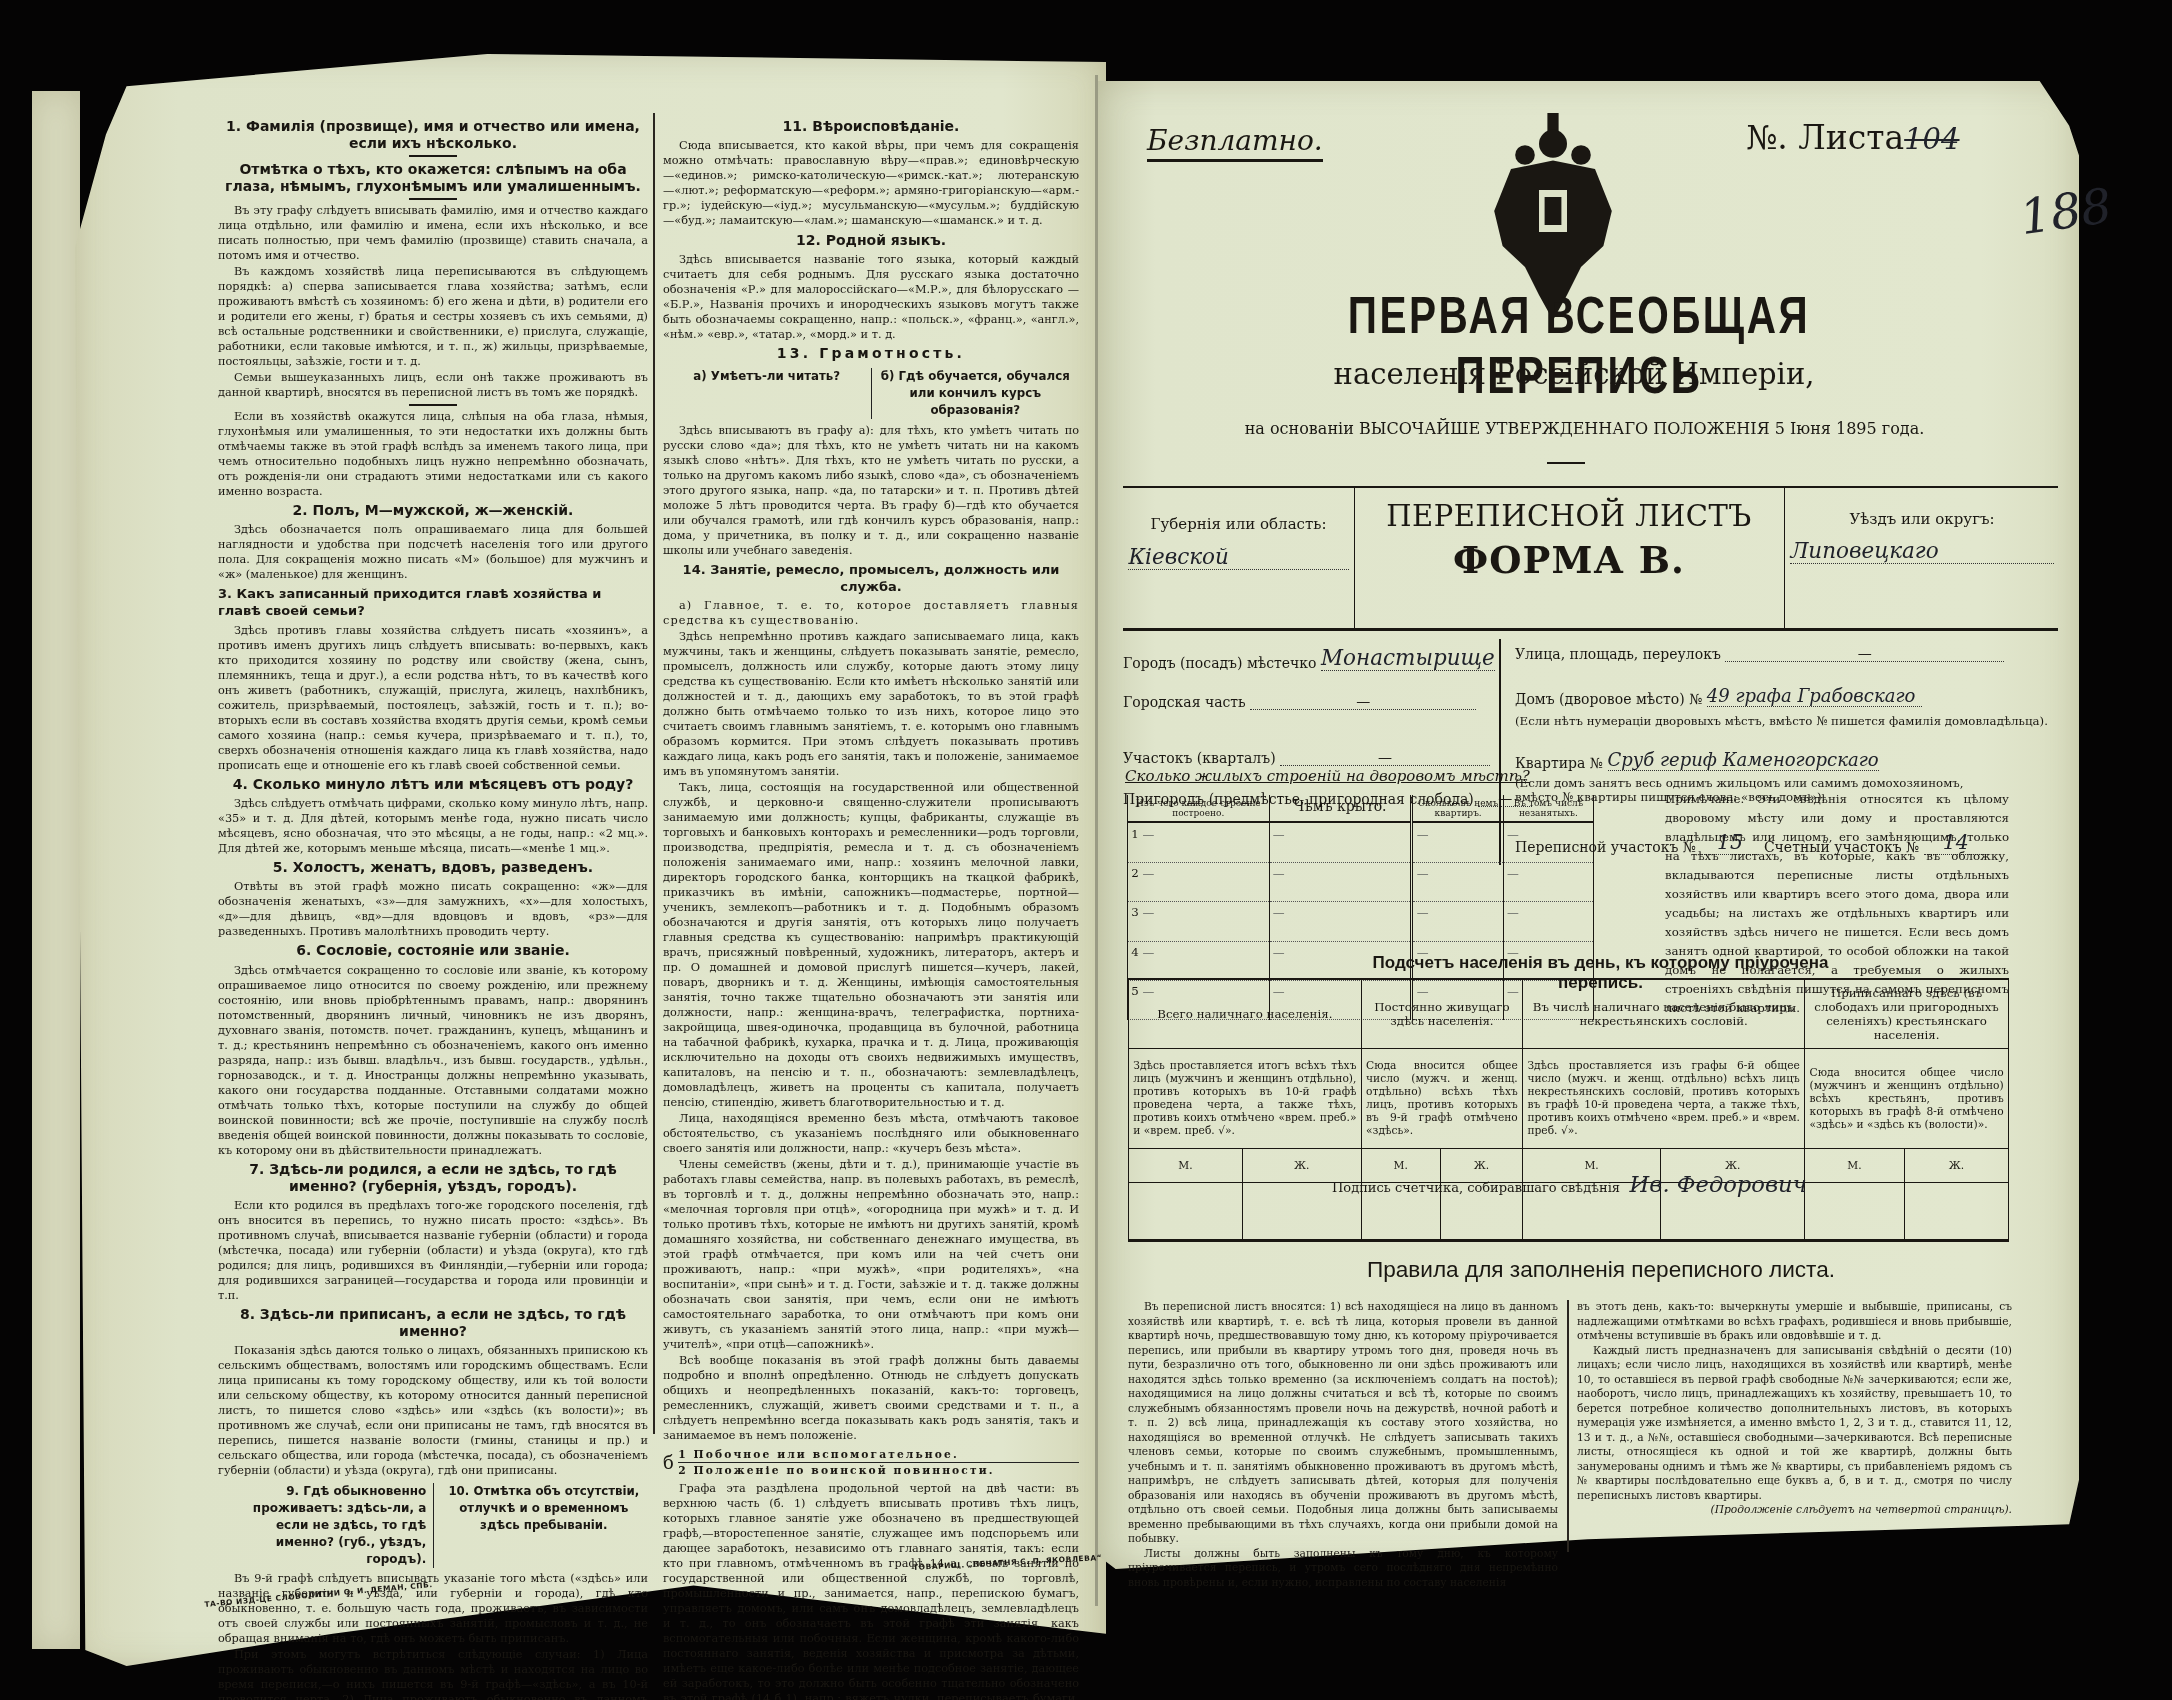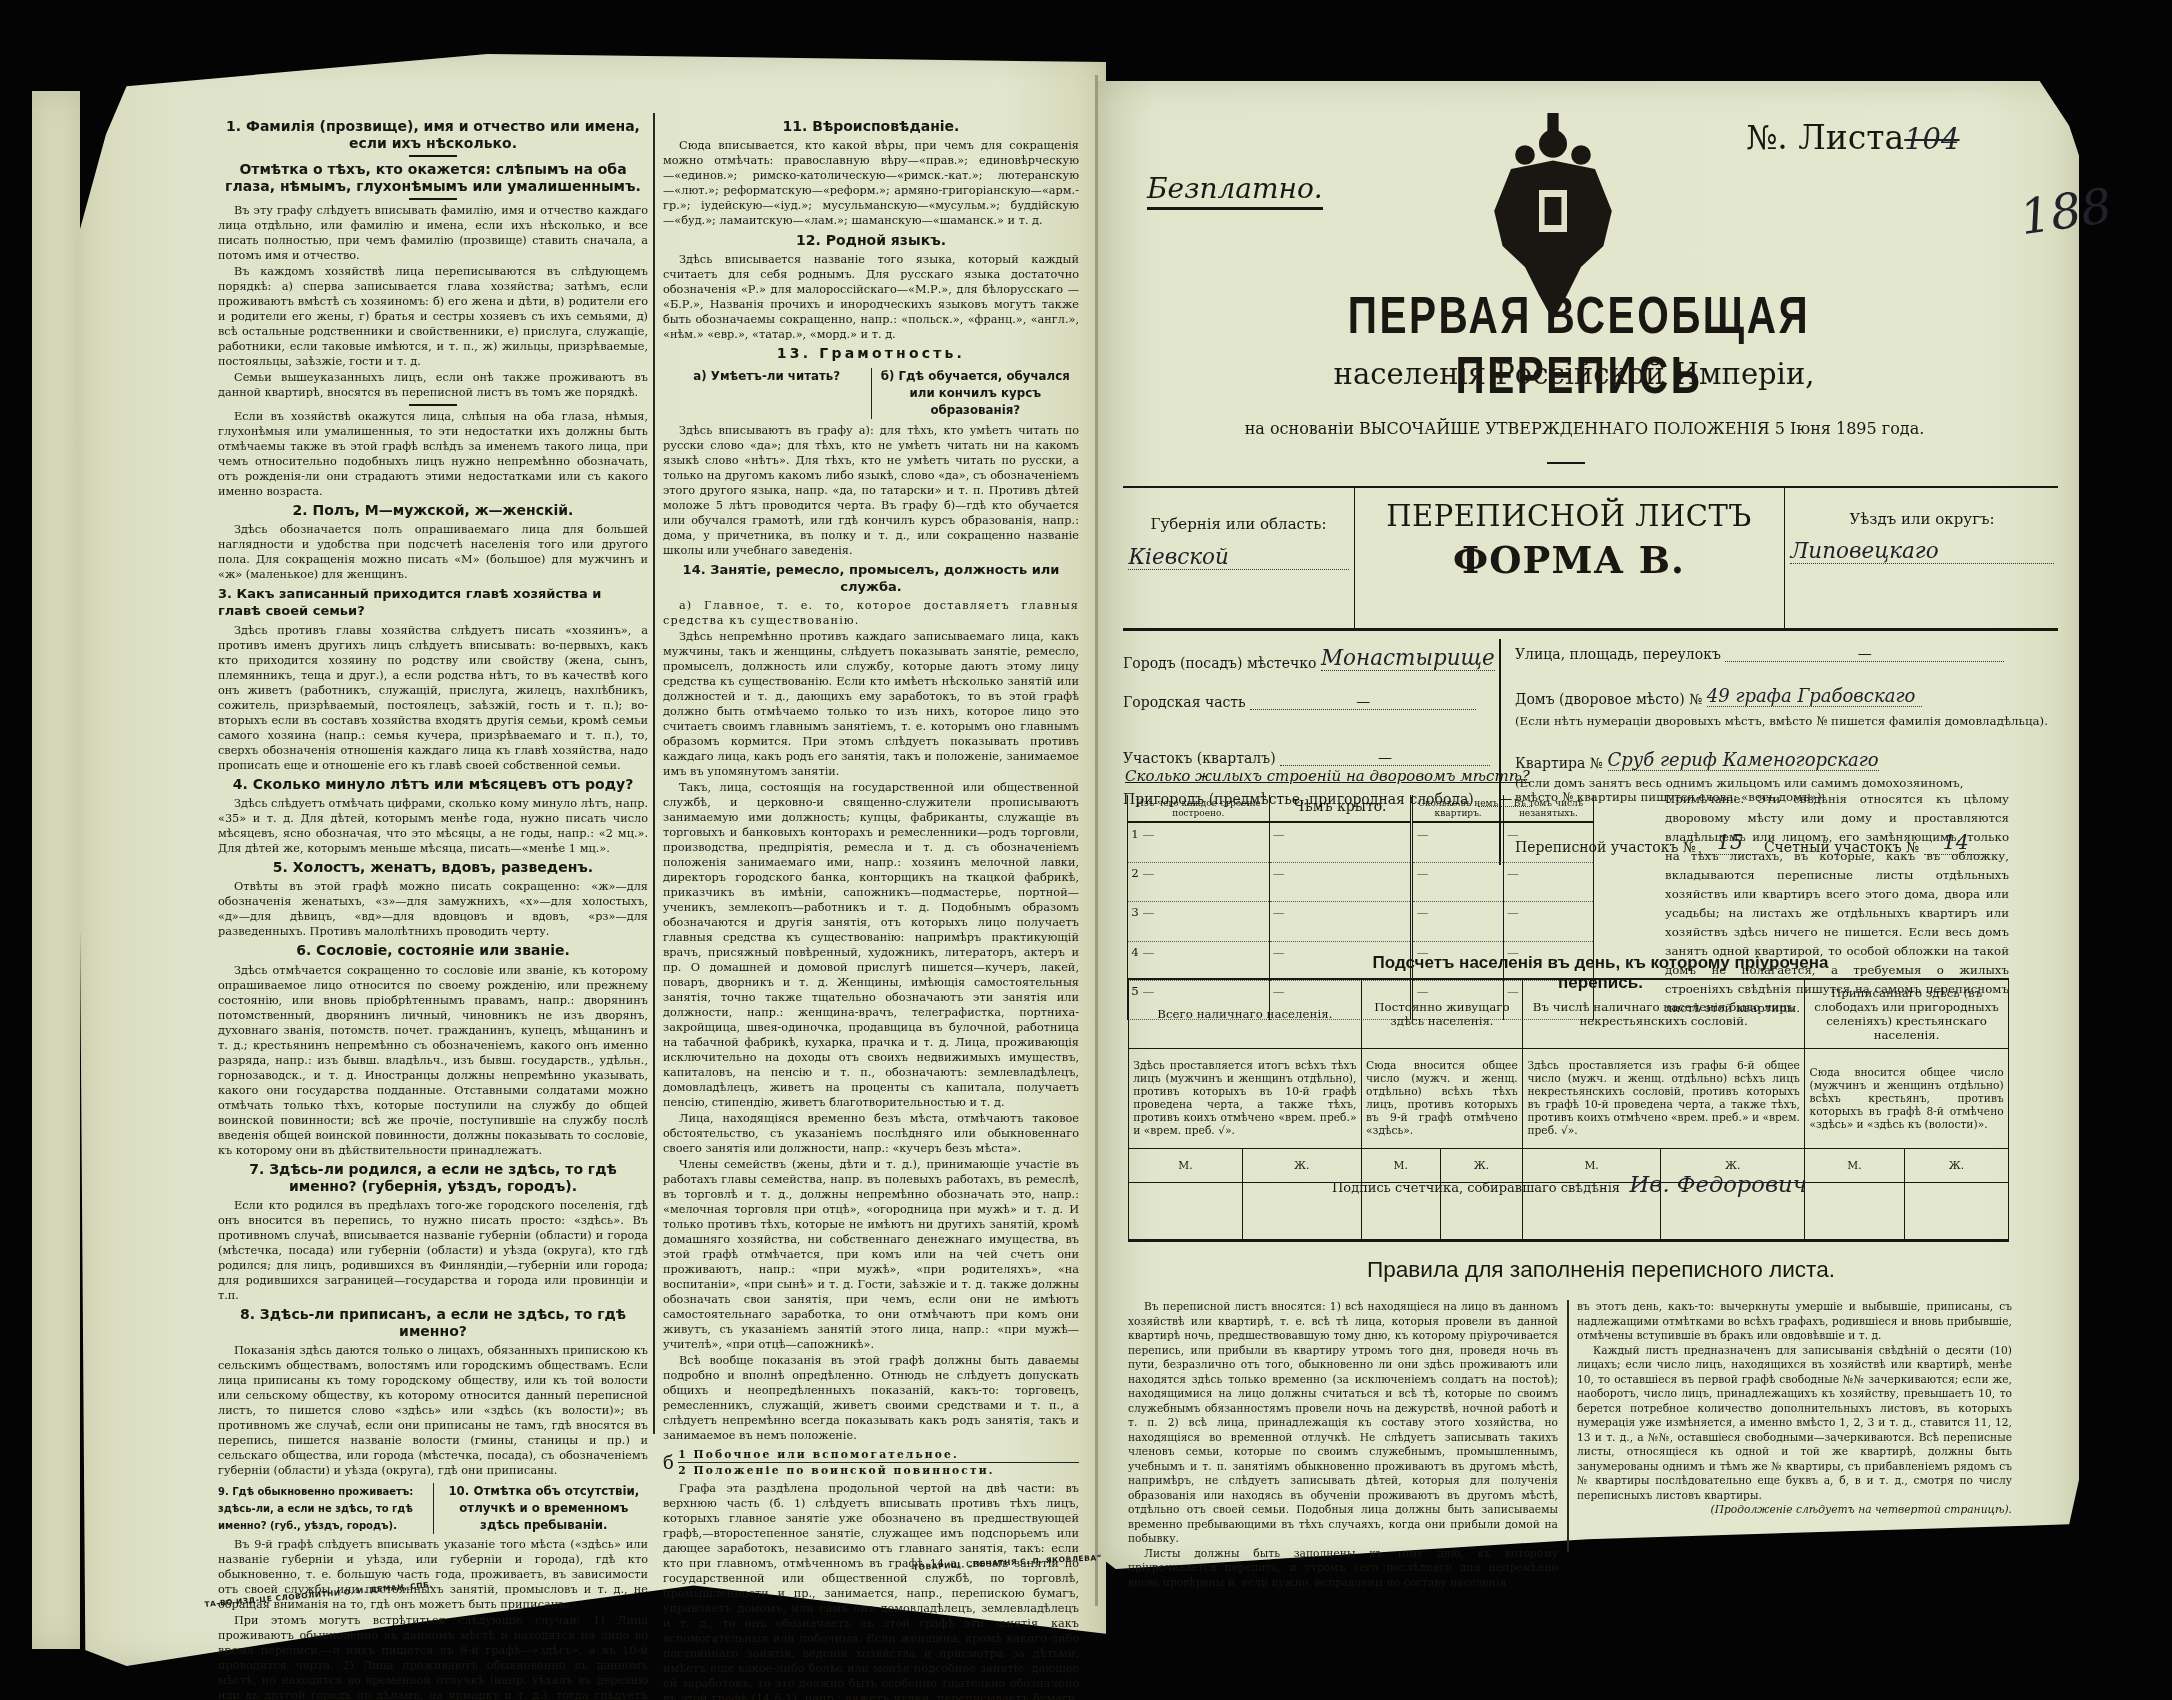--- a/index.html
+++ b/index.html
@@ -10,21 +10,21 @@
   .page-right{left:1096px;top:81px;width:983px;height:1488px;clip-path:polygon(0 0,96% 0,99% 3%,100% 5%,100% 94%,99% 97%,50% 98%,2% 100%,0 99%);background:linear-gradient(90deg,#cfd3b6 0%,#e0e5cc 6%,#e2e7ce 90%,#d9ddc0 100%);}
   .gutter{position:absolute;left:1095px;top:75px;width:3.2px;height:1531px;background:#9a9b84;}
   .col{position:absolute;font-size:11.3px;line-height:15px;text-align:justify;}
   .col p{margin:0 0 1.1px 0;text-indent:16px;}
   .col h3{margin:3.2px 0 3.2px 0;font-family:"DejaVu Sans","Liberation Sans",sans-serif;font-size:14px;font-weight:bold;text-align:center;line-height:17px;}
   .col .rule{width:48px;height:2.1px;background:#1a1712;margin:3.2px auto;}
   .vline{position:absolute;width:1.6px;background:#2a2620;}
   .imprint{position:absolute;font-family:"DejaVu Sans","Liberation Sans",sans-serif;font-size:7.5px;font-weight:bold;letter-spacing:0.5px;}
   .hand{font-family:"DejaVu Serif",serif;font-style:italic;color:#20222a;}
   .abs{position:absolute;}
-  .bezpl{left:1147px;top:124px;font-size:28px;font-style:italic;border-bottom:3.2px solid #1a1712;padding-bottom:2.1px;margin-top:48px;}
+  .bezpl{left:1147px;top:124px;font-size:28px;font-style:italic;border-bottom:3.2px solid #1a1712;padding-bottom:2.1px;}
   .nolista{left:1746px;top:118px;font-size:33px;text-align:right;}
   .eagle{left:1483px;top:113px;width:140px;height:210px;}
   .num188{left:2020px;top:183px;font-size:48px;transform:rotate(-8deg);}
   .title{left:1203px;top:285px;width:752px;text-align:center;font-family:"Liberation Sans","DejaVu Sans",sans-serif;font-weight:bold;font-size:52px;letter-spacing:3.2px;transform:scaleX(.78);transform-origin:center;}
   .subtitle{left:1225px;top:357px;width:698px;text-align:center;font-size:29px;}
   .decree{left:1128px;top:419px;width:913px;text-align:center;font-size:16px;}
   .short-rule{left:1547px;top:462px;width:38px;height:2.1px;background:#1a1712;}
   .form-hdr{left:1123px;top:486px;width:935px;height:140px;border-top:2.7px solid #1a1712;border-bottom:3.2px solid #1a1712;}
   .form-hdr .cell{position:absolute;top:0;bottom:0;}
   .form-hdr .c1{left:0;width:231px;border-right:1.6px solid #1a1712;}
@@ -82,21 +82,21 @@
   <p>Здѣсь слѣдуетъ отмѣчать цифрами, сколько кому минуло лѣтъ, напр. «35» и т. д. Для дѣтей, которымъ менѣе года, нужно писать число мѣсяцевъ, ясно обозначая, что это мѣсяцы, а не годы, напр.: «2 мц.». Для дѣтей же, которымъ меньше мѣсяца, писать—«менѣе 1 мц.».</p>
   <h3>5. Холостъ, женатъ, вдовъ, разведенъ.</h3>
   <p>Отвѣты въ этой графѣ можно писать сокращенно: «ж»—для обозначенія женатыхъ, «з»—для замужнихъ, «х»—для холостыхъ, «д»—для дѣвицъ, «вд»—для вдовцовъ и вдовъ, «рз»—для разведенныхъ. Противъ малолѣтнихъ проводить черту.</p>
   <h3>6. Сословіе, состояніе или званіе.</h3>
   <p>Здѣсь отмѣчается сокращенно то сословіе или званіе, къ которому опрашиваемое лицо относится по своему рожденію, или прежнему состоянію, или вновь пріобрѣтеннымъ правамъ, напр.: дворянинъ потомственный, дворянинъ личный, чиновникъ не изъ дворянъ, духовнаго званія, потомств. почет. гражданинъ, купецъ, мѣщанинъ и т. д.; крестьянинъ непремѣнно съ обозначеніемъ, какого онъ именно разряда, напр.: изъ бывш. владѣльч., изъ бывш. государств., удѣльн., горнозаводск., и т. д. Иностранцы должны непремѣнно указывать, какого они государства подданные. Отставными солдатами можно отмѣчать только тѣхъ, которые поступили на службу до общей воинской повинности; всѣ же прочіе, поступившіе на службу послѣ введенія общей воинской повинности, должны показывать то сословіе, къ которому они въ дѣйствительности принадлежатъ.</p>
   <h3>7. Здѣсь-ли родился, а если не здѣсь, то гдѣ именно? (губернія, уѣздъ, городъ).</h3>
   <p>Если кто родился въ предѣлахъ того-же городского поселенія, гдѣ онъ вносится въ перепись, то нужно писать просто: «здѣсь». Въ противномъ случаѣ, вписывается названіе губерніи (области) и города (мѣстечка, посада) или губерніи (области) и уѣзда (округа), кто гдѣ родился; для лицъ, родившихся въ Финляндіи,—губерніи или города; для родившихся заграницей—государства и города или провинціи и т.п.</p>
   <h3>8. Здѣсь-ли приписанъ, а если не здѣсь, то гдѣ именно?</h3>
   <p>Показанія здѣсь даются только о лицахъ, обязанныхъ припискою къ сельскимъ обществамъ, волостямъ или городскимъ обществамъ. Если лица приписаны къ тому городскому обществу, или къ той волости или сельскому обществу, къ которому относится данный переписной листъ, то пишется слово «здѣсь» или «здѣсь (къ волости)»; въ противномъ же случаѣ, если они приписаны не тамъ, гдѣ вносятся въ перепись, пишется названіе волости (гмины, станицы и пр.) и сельскаго общества, или города (мѣстечка, посада), съ обозначеніемъ губерніи (области) и уѣзда (округа), гдѣ они приписаны.</p>
   <div style="display:flex;gap:5.4px;">
-    <h3 style="flex:1;text-align:left;font-size:10px;border-right:1.1px solid #222;padding-right:7px;">9. Гдѣ обыкновенно проживаетъ: здѣсь-ли, а если не здѣсь, то гдѣ именно? (губ., уѣздъ, городъ).</h3>
+    <h3 style="flex:1;text-align:right;font-size:12px;border-right:1.1px solid #222;padding-right:7px;">9. Гдѣ обыкновенно проживаетъ: здѣсь-ли, а если не здѣсь, то гдѣ именно? (губ., уѣздъ, городъ).</h3>
     <h3 style="flex:1;font-size:11.8px;">10. Отмѣтка объ отсутствіи, отлучкѣ и о временномъ здѣсь пребываніи.</h3>
   </div>
   <p>Въ 9-й графѣ слѣдуетъ вписывать указаніе того мѣста («здѣсь» или названіе губерніи и уѣзда, или губерніи и города), гдѣ кто обыкновенно, т. е. большую часть года, проживаетъ, въ зависимости отъ своей службы или постоянныхъ занятій, промысловъ и т. д., не обращая вниманія на то, гдѣ онъ можетъ быть приписанъ.</p>
   <p>При этомъ могутъ встрѣтиться слѣдующіе случаи: 1) Лица проживаютъ обыкновенно въ данномъ мѣстѣ и находятся на лицо во время переписи,—о нихъ пишется въ 9-й графѣ—«здѣсь», а въ 10-й проводится черта. 2) Лица проживаютъ обыкновенно въ данномъ мѣстѣ, но находятся во временной отлучкѣ (напр. уѣхалъ въ деревню или въ другой городъ по дѣламъ, на ярмарку и т. д.), тогда слѣдуетъ писать въ 9-й графѣ—«здѣсь», а въ 10-й: «во временной отлучкѣ» (сокращ.: врем. отлуч.), съ указаніемъ, куда отлучились, напр., въ такой-то городъ, уѣздъ, заграницу, въ пути туда-то и т. д. 3) Лица не живутъ обыкновенно въ данномъ мѣстѣ, а прибыли сюда только на короткое время—по какимъ-либо торговымъ, служебнымъ или инымъ дѣламъ, въ гости и т. д.,—о нихъ пишется въ 9-й графѣ мѣсто ихъ обыкновеннаго проживанія—городъ или уѣздъ (округъ) и губернія (область), о состоящихъ на дѣйствительной военной службѣ, въ такихъ случаяхъ пишется «на воен. служб.»), а въ 10-й графѣ: «во временномъ пребываніи» (сокращ.: «врем. преб.»). О лицахъ временно отлучившихся или временно пребывающихъ на срокъ менѣе 5 дней, къ указаннымъ отмѣткамъ «врем. отлуч.» и «врем. преб.» прибавляютъ знакъ «√».</p>
 </div>
 <div class="imprint" style="left:204px;top:1590px;transform:rotate(-5deg);">ТА-ВО ИЗД-ЦЕ СЛОВОЛИТНИ О. И. ДЕМАН, СПБ.</div>
 
 <div class="vline" style="left:653px;top:113px;height:1321px;"></div>
 
 <div class="col" style="left:663px;top:115px;width:416px;">

